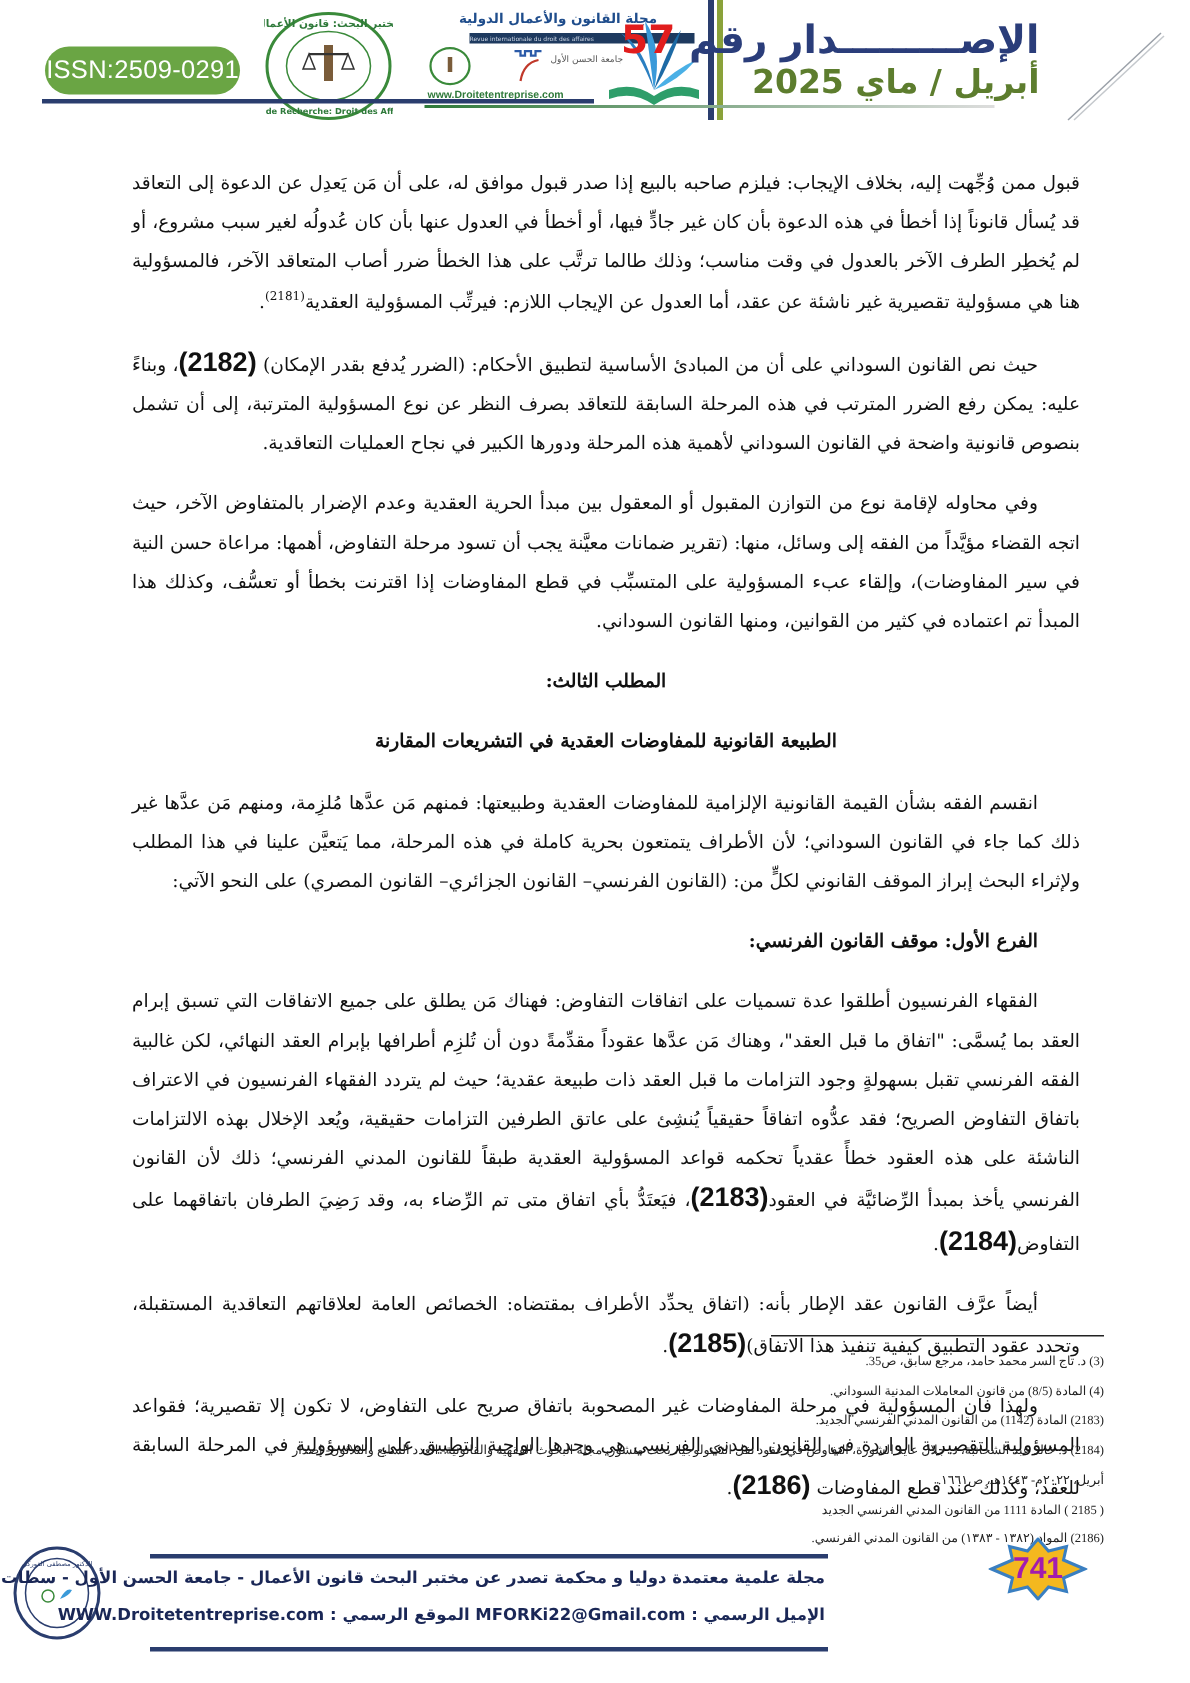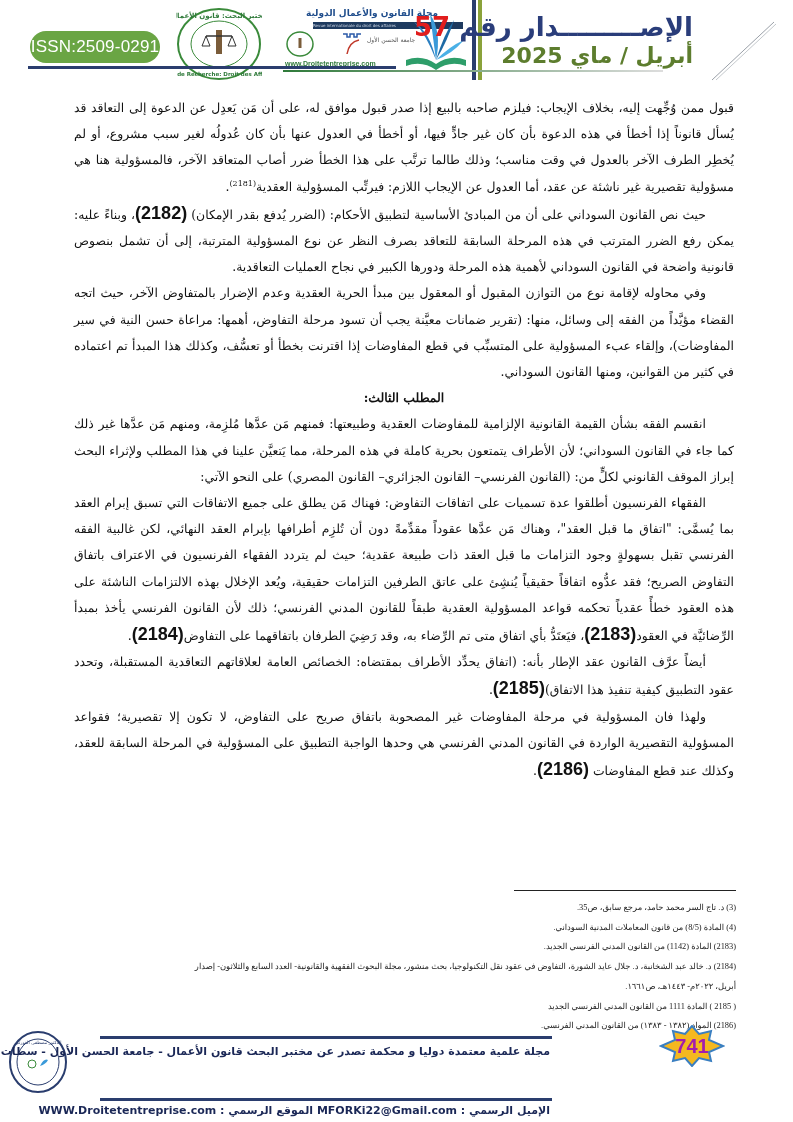--- a/index.html
+++ b/index.html
@@ -17,37 +17,37 @@
   .vbar { position:absolute; top:0; width:4px; height:80px; }
   .issue-line { position:absolute; right:100px; top:12px; direction:rtl; font-family:"DejaVu Sans", sans-serif; font-weight:bold; font-size:26px; color:#2a3d7a; white-space:nowrap; }
   .issue-line .num { color:#e11d1d; }
   .date-line { position:absolute; right:100px; top:43px; direction:rtl; font-family:"DejaVu Sans", sans-serif; font-weight:bold; font-size:22px; color:#5d7d2e; white-space:nowrap; }
   .diag { position:absolute; left:708px; top:20px; width:70px; height:62px; }
   .header-rule { position:absolute; left:28px; top:66px; width:368px; height:3px; background:#2a3d6e; }
   .header-rule2 { position:absolute; left:283px; top:70px; width:380px; height:2px; background:linear-gradient(to right,#2f7a3a,#ddd); }
 
   
   .content { position:absolute; left:74px; top:95px; width:660px; direction:rtl; text-align:justify; font-family:"DejaVu Serif", serif; font-size:12.4px; line-height:26.2px; }
-  .content p { margin:0; }
+  .content p { margin:14px; }
   .indent { text-indent:28px; }
   .center { text-align:center; font-weight:bold; }
   .bold { font-weight:bold; }
   .content sup { font-size:8px; line-height:0; }
   .ref { font-weight:bold; font-family:"Liberation Sans", sans-serif; font-size:18px; }
 
   
   .fn-rule { position:absolute; left:514px; top:890px; width:222px; height:1px; background:#222; }
   .footnotes { position:absolute; left:74px; top:898px; width:662px; direction:rtl; text-align:right; font-family:Liberation Serif, serif; font-size:8.4px; line-height:19.7px; color:#222; }
   .footnotes div { white-space:nowrap; }
 
   
   .seal { position:absolute; left:8px; top:1030px; width:60px; height:64px; }
   .footer-rule { position:absolute; left:100px; width:452px; height:3px; background:#2a3d6e; }
   .footer-line1 { position:absolute; left:108px; top:1045px; width:442px; direction:rtl; text-align:center; font-family:"DejaVu Sans", sans-serif; font-weight:bold; font-size:11px; color:#1a2756; white-space:nowrap; }
-  .footer-line2 { position:absolute; left:108px; top:1104px; width:442px; direction:rtl; text-align:center; font-family:"DejaVu Sans", sans-serif; font-weight:bold; font-size:11px; color:#1a2756; white-space:nowrap; }
+  .footer-line2 { position:absolute; left:108px; top:1070px; width:442px; direction:rtl; text-align:center; font-family:"DejaVu Sans", sans-serif; font-weight:bold; font-size:11px; color:#1a2756; white-space:nowrap; }
   .page-badge { position:absolute; left:659px; top:1025px; width:66px; height:42px; }
   .page-num { position:absolute; left:659px; top:1025px; width:66px; height:42px; text-align:center; line-height:42px; font-family:"Liberation Sans", sans-serif; font-weight:bold; font-size:20px; color:#a21caf; }
 </style>
 </head>
 <body>
 
 <div class="header">
   <div class="issn">ISSN:2509-0291</div>
 
   <svg class="lab-logo" viewBox="0 0 86 76">
@@ -97,21 +97,23 @@
   </svg>
   <div class="header-rule"></div>
   <div class="header-rule2"></div>
 </div>
 
 <div class="content">
   <p><span>قبول ممن وُجِّهت إليه، بخلاف الإيجاب: فيلزم صاحبه بالبيع إذا صدر قبول موافق له، على أن مَن يَعدِل عن الدعوة إلى التعاقد قد يُسأل قانوناً إذا أخطأ في هذه الدعوة بأن كان غير جادٍّ فيها، أو أخطأ في العدول عنها بأن كان عُدولُه لغير سبب مشروع، أو لم يُخطِر الطرف الآخر بالعدول في وقت مناسب؛ وذلك طالما ترتَّب على هذا الخطأ ضرر أصاب المتعاقد الآخر، فالمسؤولية هنا هي مسؤولية تقصيرية غير ناشئة عن عقد، أما العدول عن الإيجاب اللازم: فيرتِّب المسؤولية العقدية</span><sup>(2181)</sup>.</p>
   <p class="indent"><span>حيث نص القانون السوداني على أن من المبادئ الأساسية لتطبيق الأحكام: (الضرر يُدفع بقدر الإمكان) </span><span class="ref">(2182)</span><span>، وبناءً عليه: يمكن رفع الضرر المترتب في هذه المرحلة السابقة للتعاقد بصرف النظر عن نوع المسؤولية المترتبة، إلى أن تشمل بنصوص قانونية واضحة في القانون السوداني لأهمية هذه المرحلة ودورها الكبير في نجاح العمليات التعاقدية.</span></p>
   <p class="indent">وفي محاوله لإقامة نوع من التوازن المقبول أو المعقول بين مبدأ الحرية العقدية وعدم الإضرار بالمتفاوض الآخر، حيث اتجه القضاء مؤيَّداً من الفقه إلى وسائل، منها: (تقرير ضمانات معيَّنة يجب أن تسود مرحلة التفاوض، أهمها: مراعاة حسن النية في سير المفاوضات)، وإلقاء عبء المسؤولية على المتسبِّب في قطع المفاوضات إذا اقترنت بخطأ أو تعسُّف، وكذلك هذا المبدأ تم اعتماده في كثير من القوانين، ومنها القانون السوداني.</p>
   <p class="center">المطلب الثالث:</p>
+  <p class="center">الطبيعة القانونية للمفاوضات العقدية في التشريعات المقارنة</p>
   <p class="indent">انقسم الفقه بشأن القيمة القانونية الإلزامية للمفاوضات العقدية وطبيعتها: فمنهم مَن عدَّها مُلزِمة، ومنهم مَن عدَّها غير ذلك كما جاء في القانون السوداني؛ لأن الأطراف يتمتعون بحرية كاملة في هذه المرحلة، مما يَتعيَّن علينا في هذا المطلب ولإثراء البحث إبراز الموقف القانوني لكلٍّ من: (القانون الفرنسي– القانون الجزائري– القانون المصري) على النحو الآتي:</p>
+  <p class="indent bold">الفرع الأول: موقف القانون الفرنسي:</p>
   <p class="indent"><span>الفقهاء الفرنسيون أطلقوا عدة تسميات على اتفاقات التفاوض: فهناك مَن يطلق على جميع الاتفاقات التي تسبق إبرام العقد بما يُسمَّى: "اتفاق ما قبل العقد"، وهناك مَن عدَّها عقوداً مقدِّمةً دون أن تُلزِم أطرافها بإبرام العقد النهائي، لكن غالبية الفقه الفرنسي تقبل بسهولةٍ وجود التزامات ما قبل العقد ذات طبيعة عقدية؛ حيث لم يتردد الفقهاء الفرنسيون في الاعتراف باتفاق التفاوض الصريح؛ فقد عدُّوه اتفاقاً حقيقياً يُنشِئ على عاتق الطرفين التزامات حقيقية، ويُعد الإخلال بهذه الالتزامات الناشئة على هذه العقود خطأً عقدياً تحكمه قواعد المسؤولية العقدية طبقاً للقانون المدني الفرنسي؛ ذلك لأن القانون الفرنسي يأخذ بمبدأ الرِّضائيَّة في العقود</span><span class="ref">(2183)</span><span>، فيَعتَدُّ بأي اتفاق متى تم الرِّضاء به، وقد رَضِيَ الطرفان باتفاقهما على التفاوض</span><span class="ref">(2184)</span>.</p>
   <p class="indent"><span>أيضاً عرَّف القانون عقد الإطار بأنه: (اتفاق يحدِّد الأطراف بمقتضاه: الخصائص العامة لعلاقاتهم التعاقدية المستقبلة، وتحدد عقود التطبيق كيفية تنفيذ هذا الاتفاق)</span><span class="ref">(2185)</span>.</p>
   <p class="indent"><span>ولهذا فان المسؤولية في مرحلة المفاوضات غير المصحوبة باتفاق صريح على التفاوض، لا تكون إلا تقصيرية؛ فقواعد المسؤولية التقصيرية الواردة في القانون المدني الفرنسي هي وحدها الواجبة التطبيق على المسؤولية في المرحلة السابقة للعقد، وكذلك عند قطع المفاوضات </span><span class="ref">(2186)</span>.</p>
 </div>
 
 <div class="fn-rule"></div>
 <div class="footnotes">
   <div>(3) د. تاج السر محمد حامد، مرجع سابق، ص35.</div>
   <div>(4) المادة (8/5) من قانون المعاملات المدنية السوداني.</div>
   <div>(2183) المادة (1142) من القانون المدني الفرنسي الجديد.</div>

